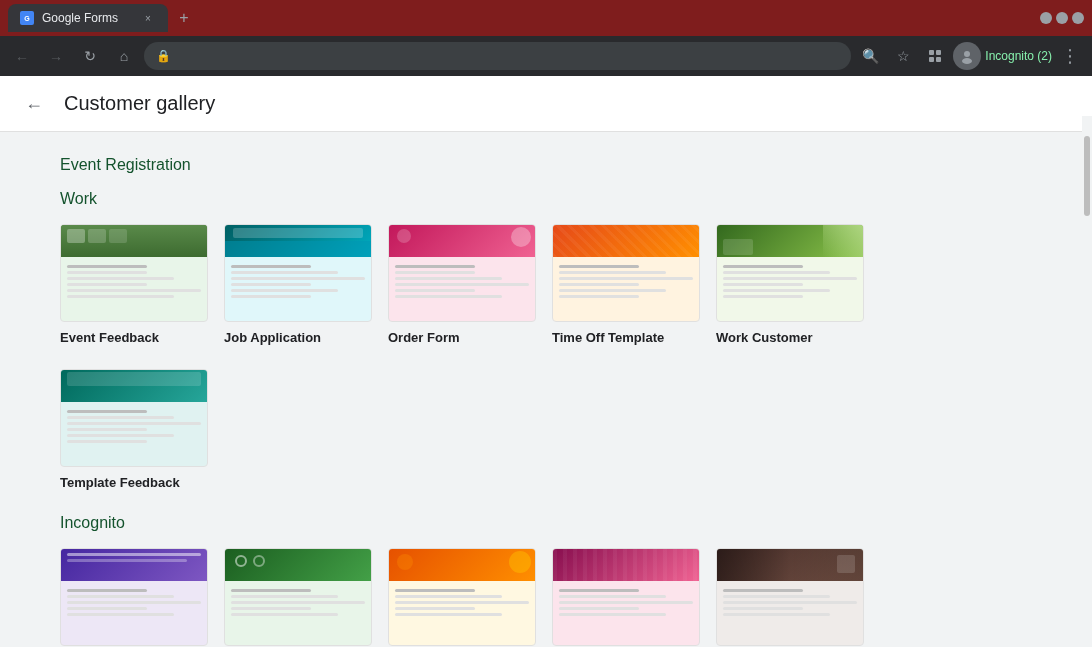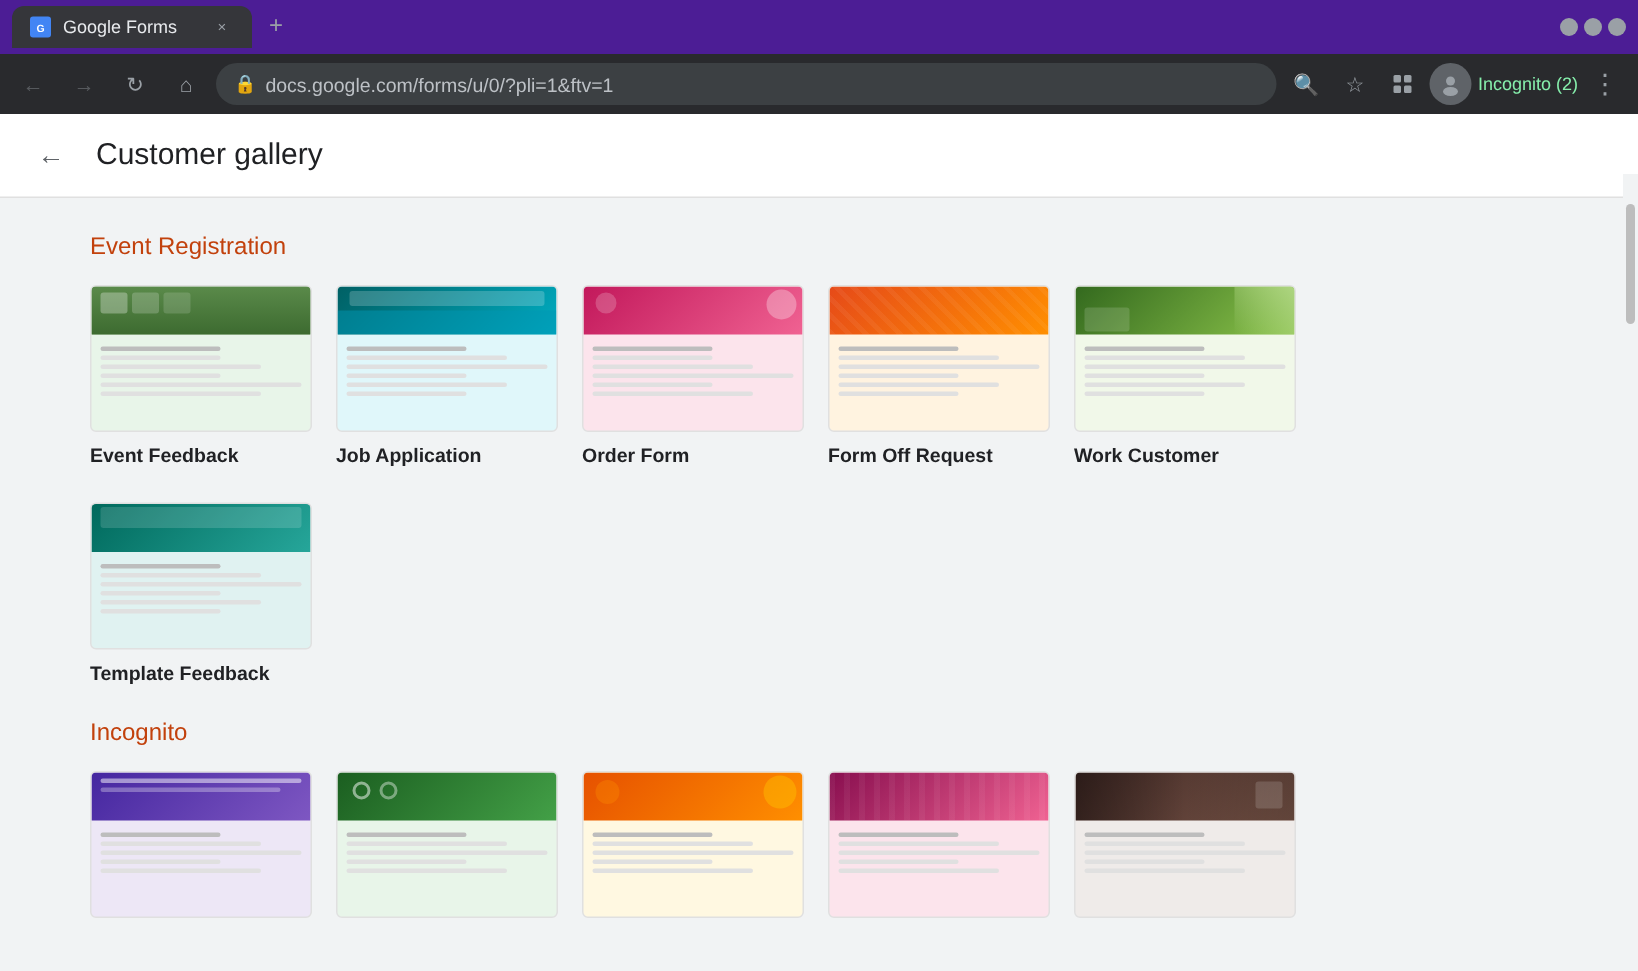--- a/index.html
+++ b/index.html
@@ -1,20 +1,20 @@
 <!DOCTYPE html>
 <html><head>
   <meta charset="utf-8">
   <style>
     * { box-sizing: border-box; margin: 0; padding: 0; }
     body { font-family: 'Arial', sans-serif; background: #f1f3f4; color: #202124; font-size: 14px; }
 
     
     .browser-chrome {
-      background: #4c1d95;
+      background: #7f1d1d;
       height: 36px;
       display: flex;
       align-items: center;
       padding: 0 8px;
       gap: 24px;
     }
     .tab-bar {
       display: flex;
       align-items: center;
       gap: 4px;
@@ -102,21 +102,21 @@
 
     
     .main-content {
       padding: 16px 60px;
       overflow-y: auto;
       height: calc(647px - 36px - 40px - 56px);
     }
 
     .section-title {
       font-size: 16px;
-      color: #c2410c;
+      color: #14532d;
       font-weight: 500;
       margin-bottom: 16px;
       margin-top: 8px;
     }
 
     .templates-grid {
       display: flex;
       flex-wrap: wrap;
       gap: 16px;
       margin-bottom: 24px;
@@ -209,21 +209,20 @@
   </div>
 </div>
 
 <div class="browser-toolbar">
   <div class="nav-btn disabled">←</div>
   <div class="nav-btn disabled">→</div>
   <div class="nav-btn">↻</div>
   <div class="nav-btn">⌂</div>
   <div class="address-bar">
     <span class="lock-icon">🔒</span>
-    <span class="address-text">docs.google.com/forms/u/0/?pli=1&amp;ftv=1</span>
   </div>
   <div class="toolbar-actions">
     <div class="toolbar-icon-btn">🔍</div>
     <div class="toolbar-icon-btn">☆</div>
     <div class="toolbar-icon-btn">
       <svg width="16" height="16" viewBox="0 0 16 16">
           <rect x="2" y="2" width="5" height="5" rx="1" fill="#9aa0a6"></rect>
           <rect x="9" y="2" width="5" height="5" rx="1" fill="#9aa0a6"></rect>
           <rect x="2" y="9" width="5" height="5" rx="1" fill="#9aa0a6"></rect>
           <rect x="9" y="9" width="5" height="5" rx="1" fill="#9aa0a6"></rect>
@@ -242,20 +241,21 @@
 
 <div class="app-header">
   <div class="back-btn">←</div>
   <span class="page-title">Customer gallery</span>
 </div>
 
 <div class="main-content">
 
   <div class="section-title">Event Registration</div>
 
+  <div class="section-title">Work</div>
   <div class="templates-grid">
 
     <div class="template-card">
       <div class="template-thumbnail" style="background:#e8f5e9;">
         <div class="thumb-header" style="background:#4e7c3f; height:32px; position:relative; overflow:hidden;">
           <div style="position:absolute;bottom:0;left:0;right:0;height:32px;background:linear-gradient(180deg,#5a8a4a 0%,#3d6b30 100%);"></div>
           <div style="position:absolute;top:4px;left:6px;right:6px;display:flex;gap:3px;">
             <div style="width:18px;height:14px;border-radius:2px;background:rgba(255,255,255,0.3);"></div>
             <div style="width:18px;height:14px;border-radius:2px;background:rgba(255,255,255,0.2);"></div>
             <div style="width:18px;height:14px;border-radius:2px;background:rgba(255,255,255,0.15);"></div>
@@ -316,21 +316,21 @@
         </div>
         <div class="thumb-body">
           <div class="thumb-line dark short" style="margin-top:4px;"></div>
           <div class="thumb-line medium"></div>
           <div class="thumb-line full"></div>
           <div class="thumb-line short"></div>
           <div class="thumb-line medium"></div>
           <div class="thumb-line short"></div>
         </div>
       </div>
-      <div class="template-name">Form Off Request</div>
+      <div class="template-name">Time Off Template</div>
     </div>
 
     <div class="template-card">
       <div class="template-thumbnail" style="background:#f1f8e9;">
         <div class="thumb-header" style="height:32px;position:relative;overflow:hidden;background:linear-gradient(135deg,#33691e,#8bc34a);">
           <div style="position:absolute;top:0;right:0;width:40px;height:32px;background:linear-gradient(225deg,#aed581,transparent);"></div>
           <div style="position:absolute;bottom:2px;left:6px;width:30px;height:16px;background:rgba(255,255,255,0.15);border-radius:2px;"></div>
         </div>
         <div class="thumb-body">
           <div class="thumb-line dark short" style="margin-top:4px;"></div>

